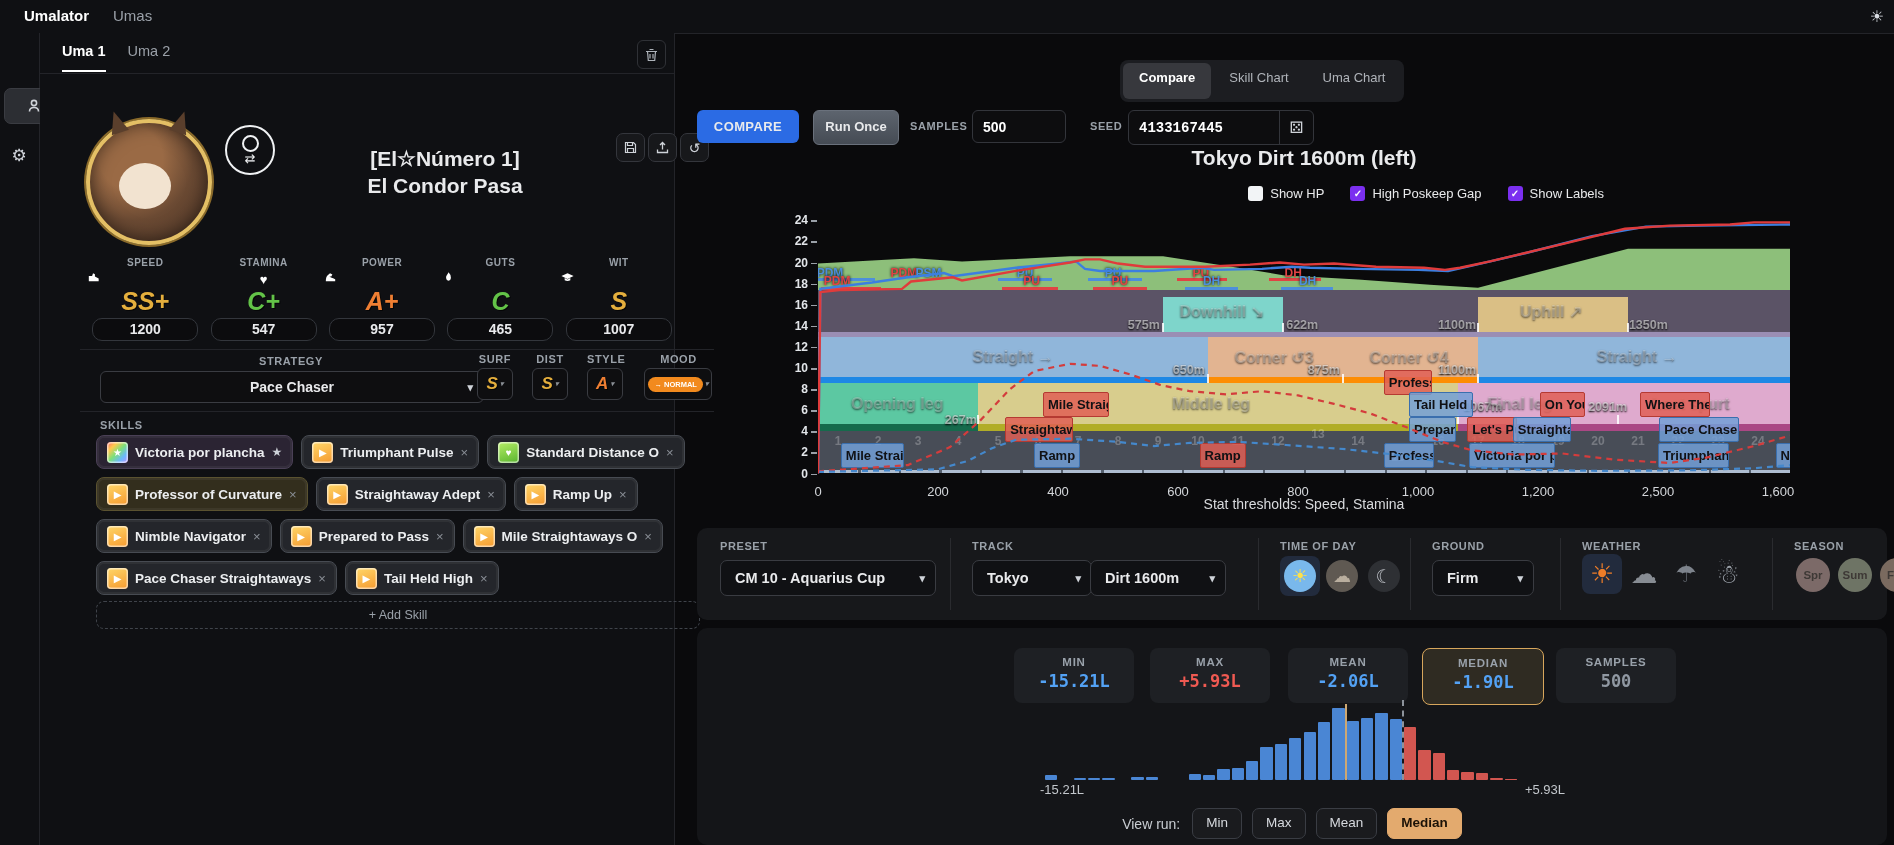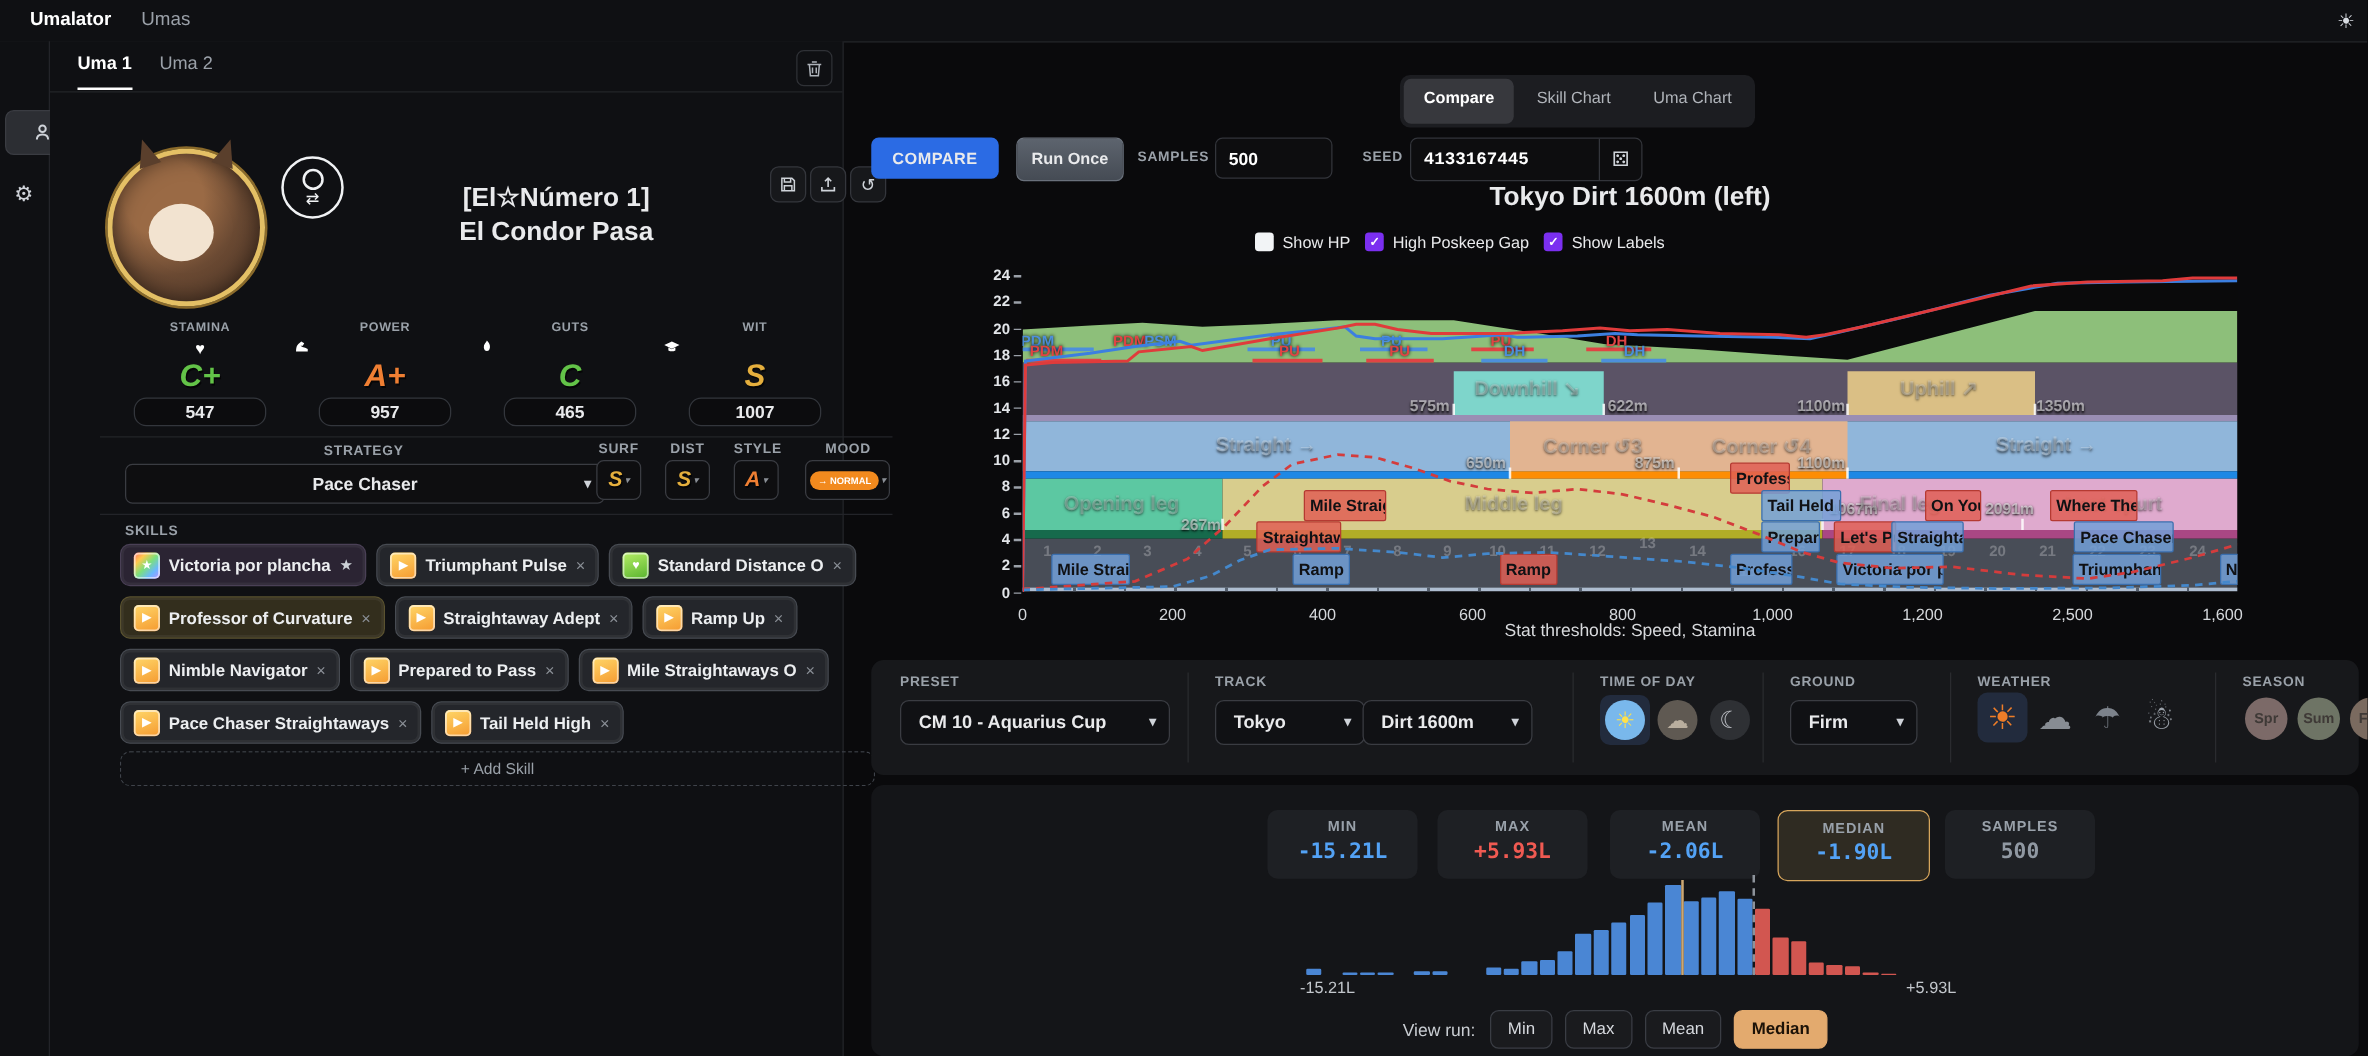--- a/index.html
+++ b/index.html
@@ -85,21 +85,21 @@
 #samples-input{left:972px;top:110px;width:82px;height:31px;background:#0d0d0f;color:#fff;border:1px solid #33353b;
   border-radius:6px;padding:0 0 0 10px;font-size:14px;font-weight:bold;font-family:"Liberation Sans",sans-serif}
 #seed-label{left:1090px;top:120px}
 #seed-group{left:1128px;top:110px;width:184px;height:33px;background:#0d0d0f;border:1px solid #33353b;
   border-radius:6px;display:flex;align-items:center}
 #seed-input{width:138px;background:transparent;border:0;color:#ffffff;padding-left:10px;font-size:14px;
   font-weight:bold;font-family:Liberation Mono, monospace;outline:none}
 #dice-btn{flex:1;height:100%;border-left:1px solid #33353b;display:flex;align-items:center;justify-content:center;
   color:#cfd3d9;font-size:16px}
 #chart-title{left:1004px;top:146px;width:600px;text-align:center;font-size:21px;font-weight:bold}
-#toggles{left:1004px;top:186px;width:600px;display:flex;justify-content:flex-start;gap:12px}
+#toggles{left:1004px;top:186px;width:600px;display:flex;justify-content:flex-end;gap:26px}
 .toggle{display:flex;align-items:center;gap:7px;font-size:13px}
 .cbox{width:15px;height:15px;border-radius:3px;display:flex;align-items:center;justify-content:center;
   font-size:10px;font-weight:bold;color:#fff}
 
 #chart{left:770px;top:212px;width:1124px;height:300px}
 #chart-plot{position:absolute;left:48px;top:0;width:972px;height:268px;background:#0a0a0b;overflow:hidden}
 .band{position:absolute}
 .caption{position:absolute;transform:translate(-50%,-50%);font-size:16px;font-weight:bold;
   color:rgba(255,255,255,.30);text-shadow:0 1px 2px rgba(0,0,0,.6);white-space:nowrap}
 .dmark{position:absolute;transform:translate(-50%,-50%);font-size:12.5px;font-weight:bold;
@@ -202,20 +202,30 @@
         <svg width="13" height="13" viewBox="0 0 13 13">
           <path d="M6.5 8.5 V1.8 M4 4 l2.5 -2.5 L9 4 M1.5 8.5 v3 h10 v-3" stroke="#cfd3d9" stroke-width="1.3" fill="none"></path>
         </svg>
       </span>
   </div>
   <div class="abs tinybtn" style="left:640px">
     <span style="font-size:14px">↺</span>
   </div>
 
   <div class="abs" id="stats-row">
+      <div class="statcol">
+        <div class="statlbl">SPEED</div>
+        <div class="staticon">
+          <svg width="15" height="15" viewBox="0 0 16 16">
+            <path fill="#fff" d="M3 12 L3 6.5 L6.5 6.5 L7.5 3.5 L9.5 4.5 L9.5 7 L13.5 9 L13.5 12 Z"></path>
+          </svg>
+        </div>
+        <div class="grade" style="color: rgb(229, 175, 61);">SS+</div>
+        <div class="statval">1200</div>
+      </div>
       <div class="statcol">
         <div class="statlbl">STAMINA</div>
         <div class="staticon"><span style="color:#fff;font-size:13px;line-height:15px">♥</span></div>
         <div class="grade" style="color: rgb(99, 195, 72);">C+</div>
         <div class="statval">547</div>
       </div>
       <div class="statcol">
         <div class="statlbl">POWER</div>
         <div class="staticon">
           <svg width="15" height="15" viewBox="0 0 16 16">

